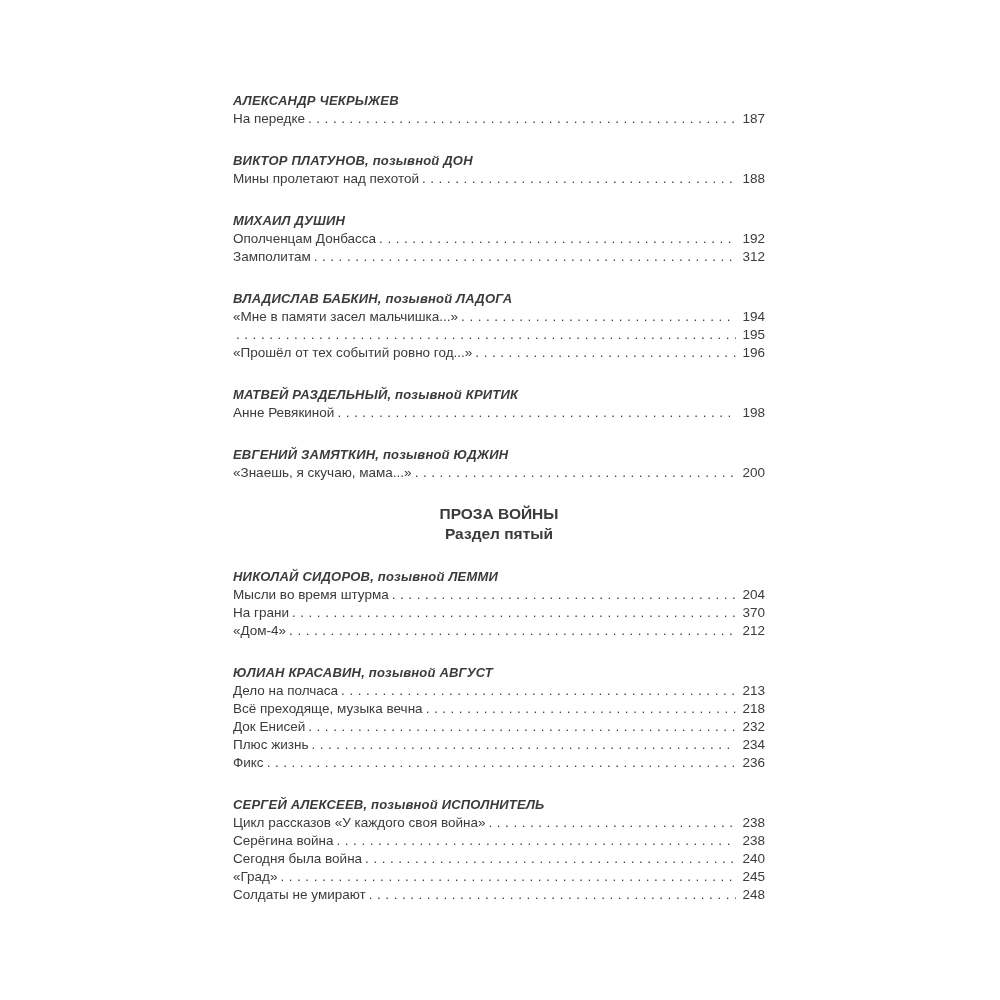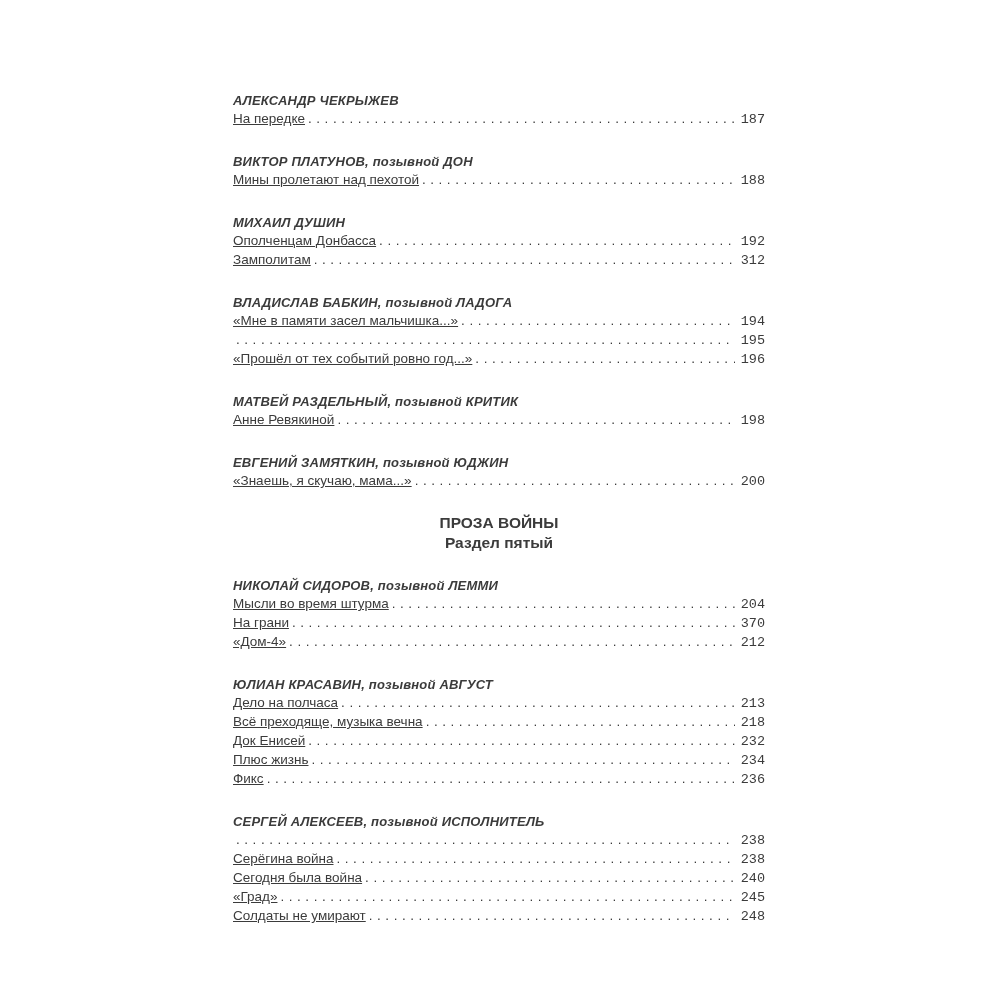--- a/index.html
+++ b/index.html
@@ -40,38 +40,36 @@
   }
   .row {
     display: flex;
     align-items: baseline;
     font-size: 13.5px;
     line-height: 18px;
   }
   .row .title {
     flex: 0 0 auto;
     white-space: nowrap;
-    text-decoration: underline;
   }
   .row .dots {
     flex: 1 1 auto;
     overflow: hidden;
     white-space: nowrap;
     margin-left: 3px;
     margin-right: 6px;
     letter-spacing: 0.4px;
   }
   .row .dots::after {
     content: ". . . . . . . . . . . . . . . . . . . . . . . . . . . . . . . . . . . . . . . . . . . . . . . . . . . . . . . . . . . . . . . . . . . . . . . . . . . . . . . . . . . . . . . . . . . . . . . . . . . . . . . . . . . . . . . . . . . .";
   }
   .row .pagenum {
     flex: 0 0 auto;
     white-space: nowrap;
     text-align: center;
-    font-family: Liberation Mono, monospace;
   }
   .section-heading {
     text-align: center;
     font-weight: bold;
     font-size: 15.5px;
     line-height: 20px;
     margin: 22px 0 10px 0;
   }
 </style>
 </head>
@@ -187,20 +185,21 @@
         </div>
         <div class="row">
           <span class="title">Фикс</span>
           <span class="dots"></span>
           <span class="pagenum">236</span>
         </div>
       </div>
       <div class="toc-group">
         <div class="author">СЕРГЕЙ АЛЕКСЕЕВ, позывной ИСПОЛНИТЕЛЬ</div>
         <div class="row">
+          <span class="title">Цикл рассказов «У каждого своя война»</span>
           <span class="dots"></span>
           <span class="pagenum">238</span>
         </div>
         <div class="row">
           <span class="title">Серёгина война</span>
           <span class="dots"></span>
           <span class="pagenum">238</span>
         </div>
         <div class="row">
           <span class="title">Сегодня была война</span>

